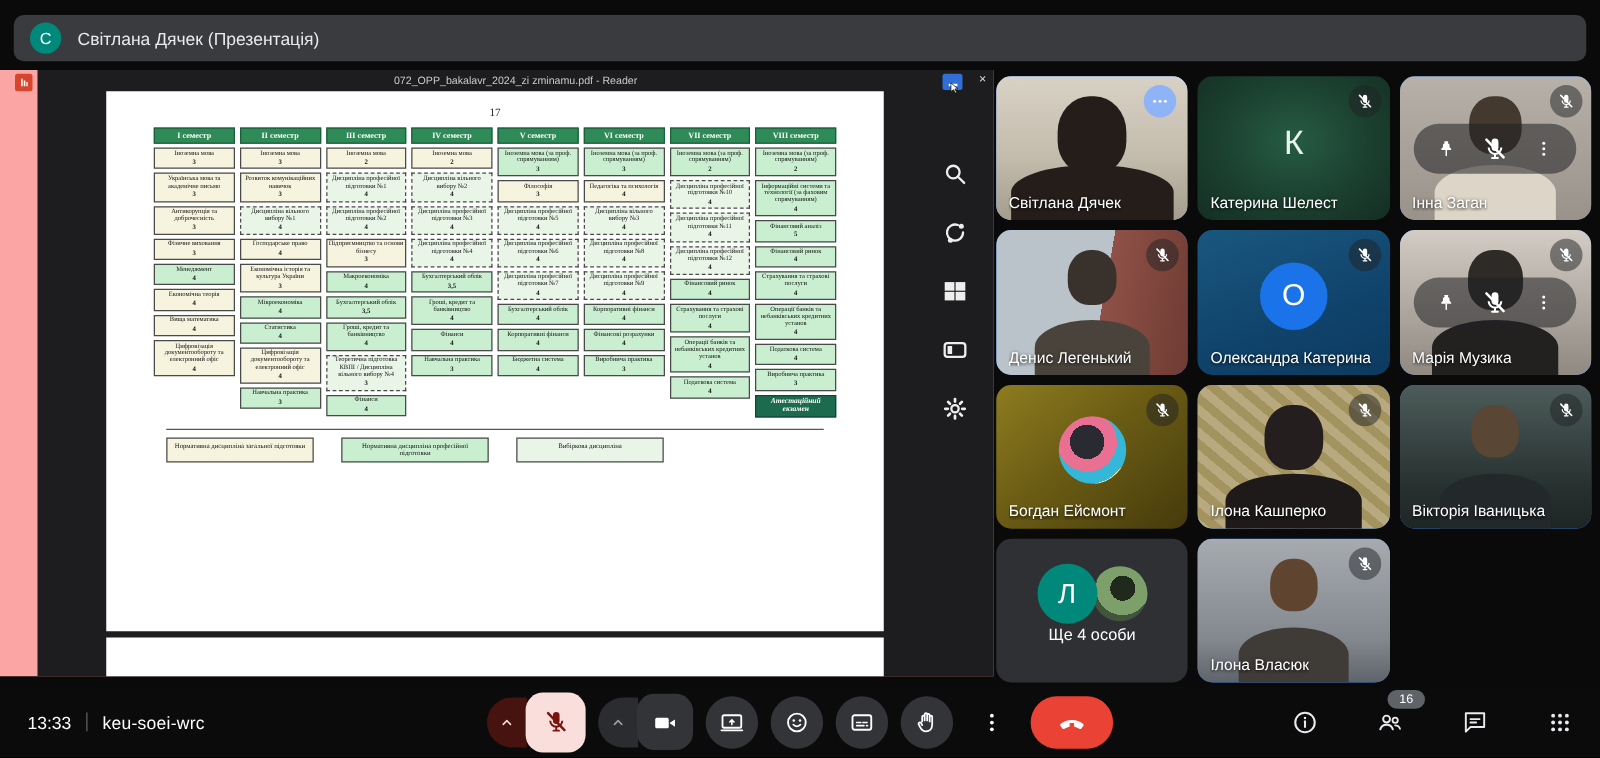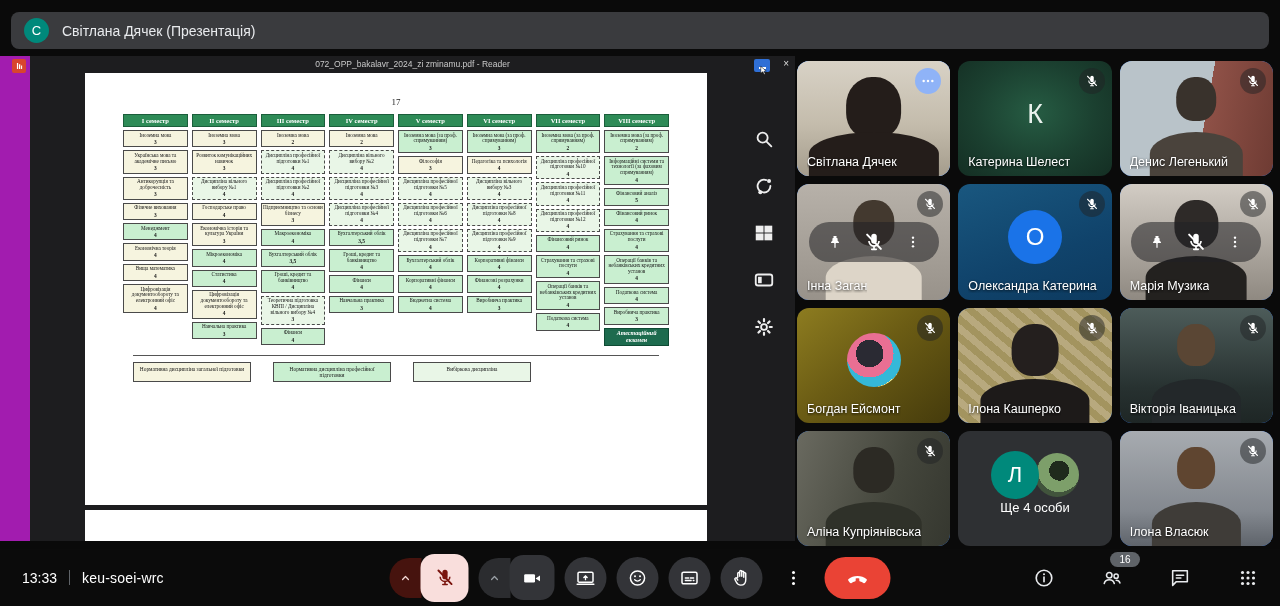--- a/index.html
+++ b/index.html
@@ -7,36 +7,36 @@
          font-family:"Liberation Sans","DejaVu Sans",sans-serif;}
 
   
   .banner{position:absolute;left:11px;right:11px;top:12px;height:37px;background:#3a3b3e;
           border-radius:8px;display:flex;align-items:center;gap:13px;padding:0 13px;box-sizing:border-box;}
   .banner .avatar{width:25px;height:25px;border-radius:50%;background:#00897b;color:#fff;
           font-size:13px;display:flex;align-items:center;justify-content:center;}
   .banner .btitle{color:#e8eaed;font-size:14px;}
 
   
-  .share{position:absolute;left:0;top:56px;width:795px;height:485px;background:#a21caf;}
+  .share{position:absolute;left:0;top:56px;width:795px;height:485px;background:#fca5a5;}
   .reader-logo{position:absolute;left:12px;top:3px;width:14px;height:14px;border-radius:2px;
           background:#d8452e;display:flex;align-items:center;justify-content:center;}
   .reader-logo svg{width:10px;height:10px;}
   .pdfwin{position:absolute;left:30px;top:0;right:0;bottom:0;background:#1d1d1f;}
   .pdftitle{position:absolute;left:0;right:0;top:3px;text-align:center;color:#c9c9c9;font-size:8.5px;}
   .winmin{position:absolute;right:25px;top:3px;width:16px;height:13px;background:#2f6fd6;border-radius:2px;
           display:flex;align-items:flex-end;justify-content:center;}
   .winmin .dash{width:7px;height:2px;background:#fff;margin-bottom:3px;}
   .winmin .cursor{position:absolute;left:4px;top:6px;width:11px;height:11px;}
   .winclose{position:absolute;right:6px;top:1px;color:#ddd;font-size:10px;line-height:14px;}
 
   .page{position:absolute;left:55px;top:17px;width:622px;height:432px;background:#fff;overflow:hidden;
         font-family:"Liberation Serif","DejaVu Serif",serif;}
   .page2{position:absolute;left:55px;top:454px;width:622px;height:31px;background:#fff;}
-  .pno{text-align:center;font-size:9px;color:#222;margin-top:24px;}
+  .pno{text-align:center;font-size:9px;color:#222;margin-top:12px;}
   .dtitle{text-align:center;font-size:11px;font-style:italic;color:#111;margin-top:18px;letter-spacing:.5px;}
 
   .dcols{display:flex;gap:4px;margin:7px 38px 0 38px;}
   .dcol{flex:1;display:flex;flex-direction:column;gap:3px;min-width:0;}
   .dhead{background:#2e8b57;border:1px solid #1b5e3b;color:#fff;font-weight:bold;font-size:6.5px;
          text-align:center;padding:2px 0;}
   .dbox{border:1px solid #4a4a4a;font-size:5.2px;line-height:1.12;text-align:center;color:#161616;
         padding:1.5px 1px;}
   .dbox .bc{font-weight:bold;font-size:5.4px;margin-top:.5px;}
   .k-gen{background:#f6f4df;}
@@ -517,32 +517,20 @@
         <div class="micind">
           <svg viewBox="0 0 24 24">
             <path d="M9 6a3 3 0 0 1 6 0v5a3 3 0 0 1-6 0z" fill="currentColor"></path>
             <path d="M6.5 11a5.5 5.5 0 0 0 11 0" fill="none" stroke="currentColor" stroke-width="1.8"></path>
             <path d="M12 16.5V20M9.5 20h5" stroke="currentColor" stroke-width="1.8" stroke-linecap="round"></path>
             <path d="M4.5 4l15 15.5" stroke="currentColor" stroke-width="2.2" stroke-linecap="round"></path>
           </svg>
         </div>
       </div>
       <div class="tile">
-        <div class="vid sc-denys"></div>
-        <div class="pname">Денис Легенький</div>
-        <div class="micind">
-          <svg viewBox="0 0 24 24">
-            <path d="M9 6a3 3 0 0 1 6 0v5a3 3 0 0 1-6 0z" fill="currentColor"></path>
-            <path d="M6.5 11a5.5 5.5 0 0 0 11 0" fill="none" stroke="currentColor" stroke-width="1.8"></path>
-            <path d="M12 16.5V20M9.5 20h5" stroke="currentColor" stroke-width="1.8" stroke-linecap="round"></path>
-            <path d="M4.5 4l15 15.5" stroke="currentColor" stroke-width="2.2" stroke-linecap="round"></path>
-          </svg>
-        </div>
-      </div>
-      <div class="tile">
         <div class="vid sc-inna"></div>
         <div class="pname">Інна Заган</div>
         <div class="micind">
           <svg viewBox="0 0 24 24">
             <path d="M9 6a3 3 0 0 1 6 0v5a3 3 0 0 1-6 0z" fill="currentColor"></path>
             <path d="M6.5 11a5.5 5.5 0 0 0 11 0" fill="none" stroke="currentColor" stroke-width="1.8"></path>
             <path d="M12 16.5V20M9.5 20h5" stroke="currentColor" stroke-width="1.8" stroke-linecap="round"></path>
             <path d="M4.5 4l15 15.5" stroke="currentColor" stroke-width="2.2" stroke-linecap="round"></path>
           </svg>
         </div>
@@ -563,20 +551,32 @@
           </span>
           <span class="hic">
             <svg viewBox="0 0 24 24">
               <circle cx="12" cy="5.5" r="1.8" fill="currentColor"></circle>
               <circle cx="12" cy="12" r="1.8" fill="currentColor"></circle>
               <circle cx="12" cy="18.5" r="1.8" fill="currentColor"></circle>
             </svg>
           </span>
         </div>
       </div>
+      <div class="tile">
+        <div class="vid sc-denys"></div>
+        <div class="pname">Денис Легенький</div>
+        <div class="micind">
+          <svg viewBox="0 0 24 24">
+            <path d="M9 6a3 3 0 0 1 6 0v5a3 3 0 0 1-6 0z" fill="currentColor"></path>
+            <path d="M6.5 11a5.5 5.5 0 0 0 11 0" fill="none" stroke="currentColor" stroke-width="1.8"></path>
+            <path d="M12 16.5V20M9.5 20h5" stroke="currentColor" stroke-width="1.8" stroke-linecap="round"></path>
+            <path d="M4.5 4l15 15.5" stroke="currentColor" stroke-width="2.2" stroke-linecap="round"></path>
+          </svg>
+        </div>
+      </div>
       <div class="tile sc-oleksandra">
         <div class="lcircle">О</div>
         <div class="pname">Олександра Катерина</div>
         <div class="micind">
           <svg viewBox="0 0 24 24">
             <path d="M9 6a3 3 0 0 1 6 0v5a3 3 0 0 1-6 0z" fill="currentColor"></path>
             <path d="M6.5 11a5.5 5.5 0 0 0 11 0" fill="none" stroke="currentColor" stroke-width="1.8"></path>
             <path d="M12 16.5V20M9.5 20h5" stroke="currentColor" stroke-width="1.8" stroke-linecap="round"></path>
             <path d="M4.5 4l15 15.5" stroke="currentColor" stroke-width="2.2" stroke-linecap="round"></path>
           </svg>
@@ -637,32 +637,20 @@
             <path d="M9 6a3 3 0 0 1 6 0v5a3 3 0 0 1-6 0z" fill="currentColor"></path>
             <path d="M6.5 11a5.5 5.5 0 0 0 11 0" fill="none" stroke="currentColor" stroke-width="1.8"></path>
             <path d="M12 16.5V20M9.5 20h5" stroke="currentColor" stroke-width="1.8" stroke-linecap="round"></path>
             <path d="M4.5 4l15 15.5" stroke="currentColor" stroke-width="2.2" stroke-linecap="round"></path>
           </svg>
         </div>
       </div>
       <div class="tile">
         <div class="vid sc-viktoria"></div>
         <div class="pname">Вікторія Іваницька</div>
-        <div class="micind">
-          <svg viewBox="0 0 24 24">
-            <path d="M9 6a3 3 0 0 1 6 0v5a3 3 0 0 1-6 0z" fill="currentColor"></path>
-            <path d="M6.5 11a5.5 5.5 0 0 0 11 0" fill="none" stroke="currentColor" stroke-width="1.8"></path>
-            <path d="M12 16.5V20M9.5 20h5" stroke="currentColor" stroke-width="1.8" stroke-linecap="round"></path>
-            <path d="M4.5 4l15 15.5" stroke="currentColor" stroke-width="2.2" stroke-linecap="round"></path>
-          </svg>
-        </div>
-      </div>
-      <div class="tile">
-        <div class="vid sc-alina"></div>
-        <div class="pname">Аліна Купріянівська</div>
         <div class="micind">
           <svg viewBox="0 0 24 24">
             <path d="M9 6a3 3 0 0 1 6 0v5a3 3 0 0 1-6 0z" fill="currentColor"></path>
             <path d="M6.5 11a5.5 5.5 0 0 0 11 0" fill="none" stroke="currentColor" stroke-width="1.8"></path>
             <path d="M12 16.5V20M9.5 20h5" stroke="currentColor" stroke-width="1.8" stroke-linecap="round"></path>
             <path d="M4.5 4l15 15.5" stroke="currentColor" stroke-width="2.2" stroke-linecap="round"></path>
           </svg>
         </div>
       </div>
       <div class="tile sc-more">

